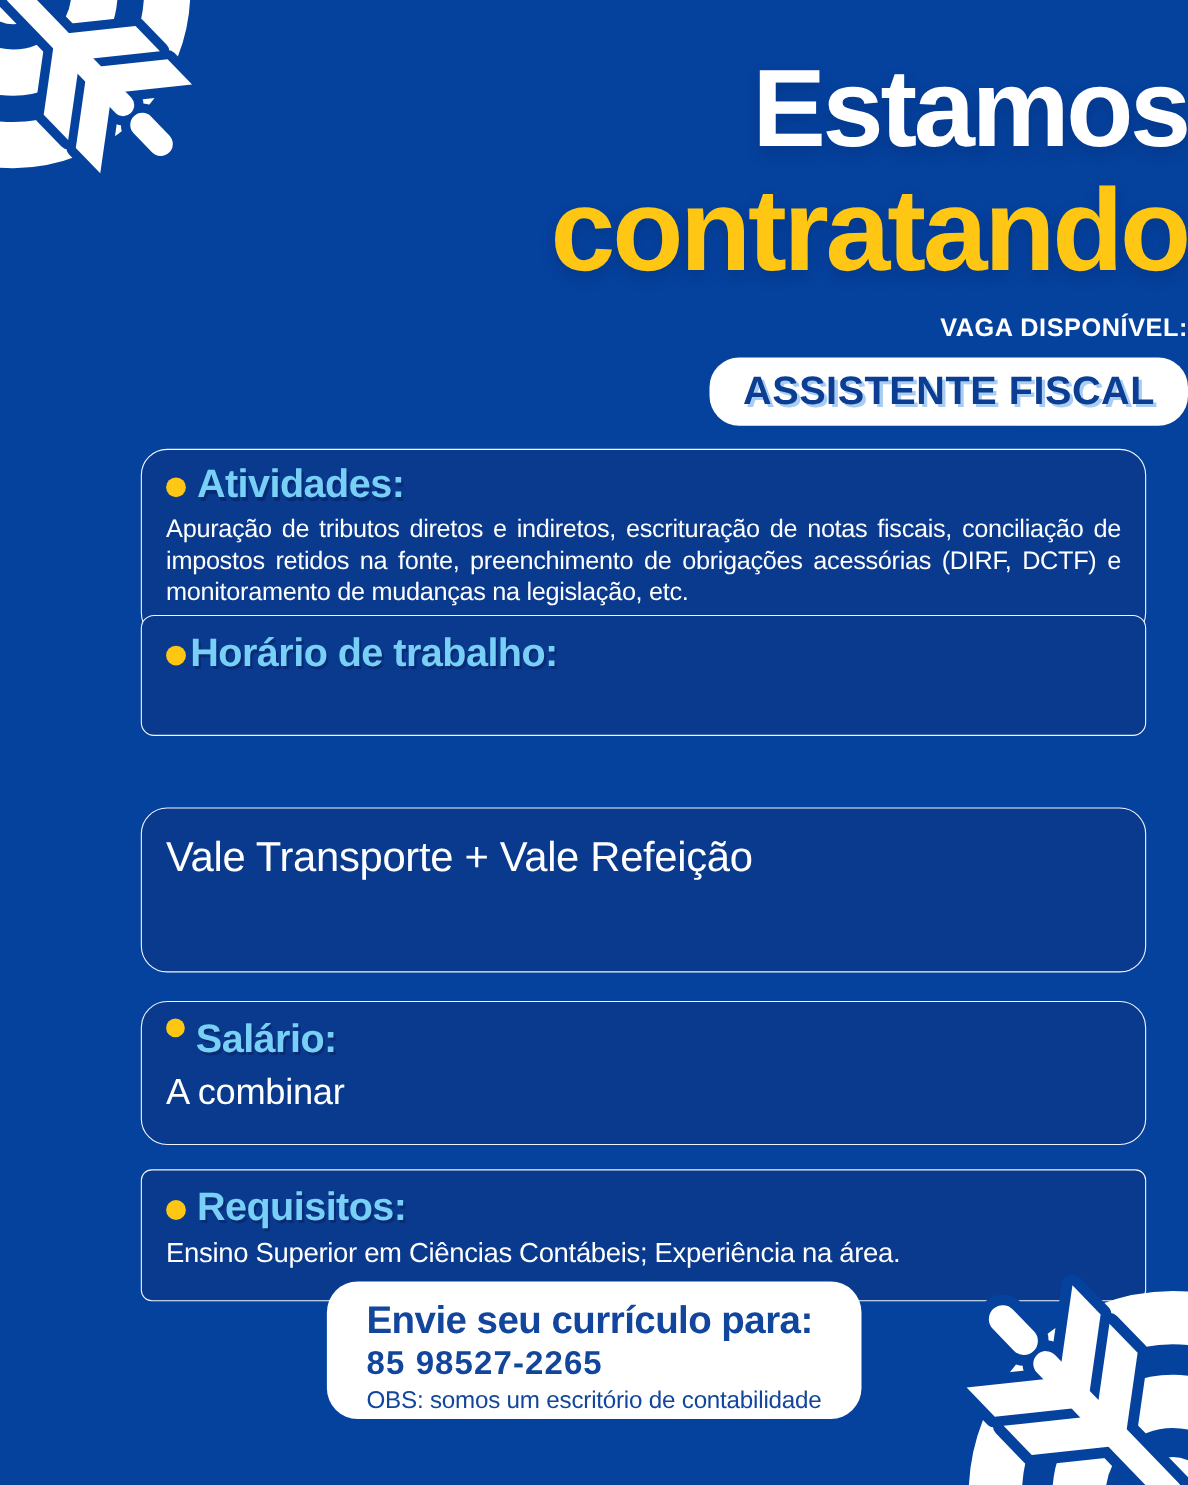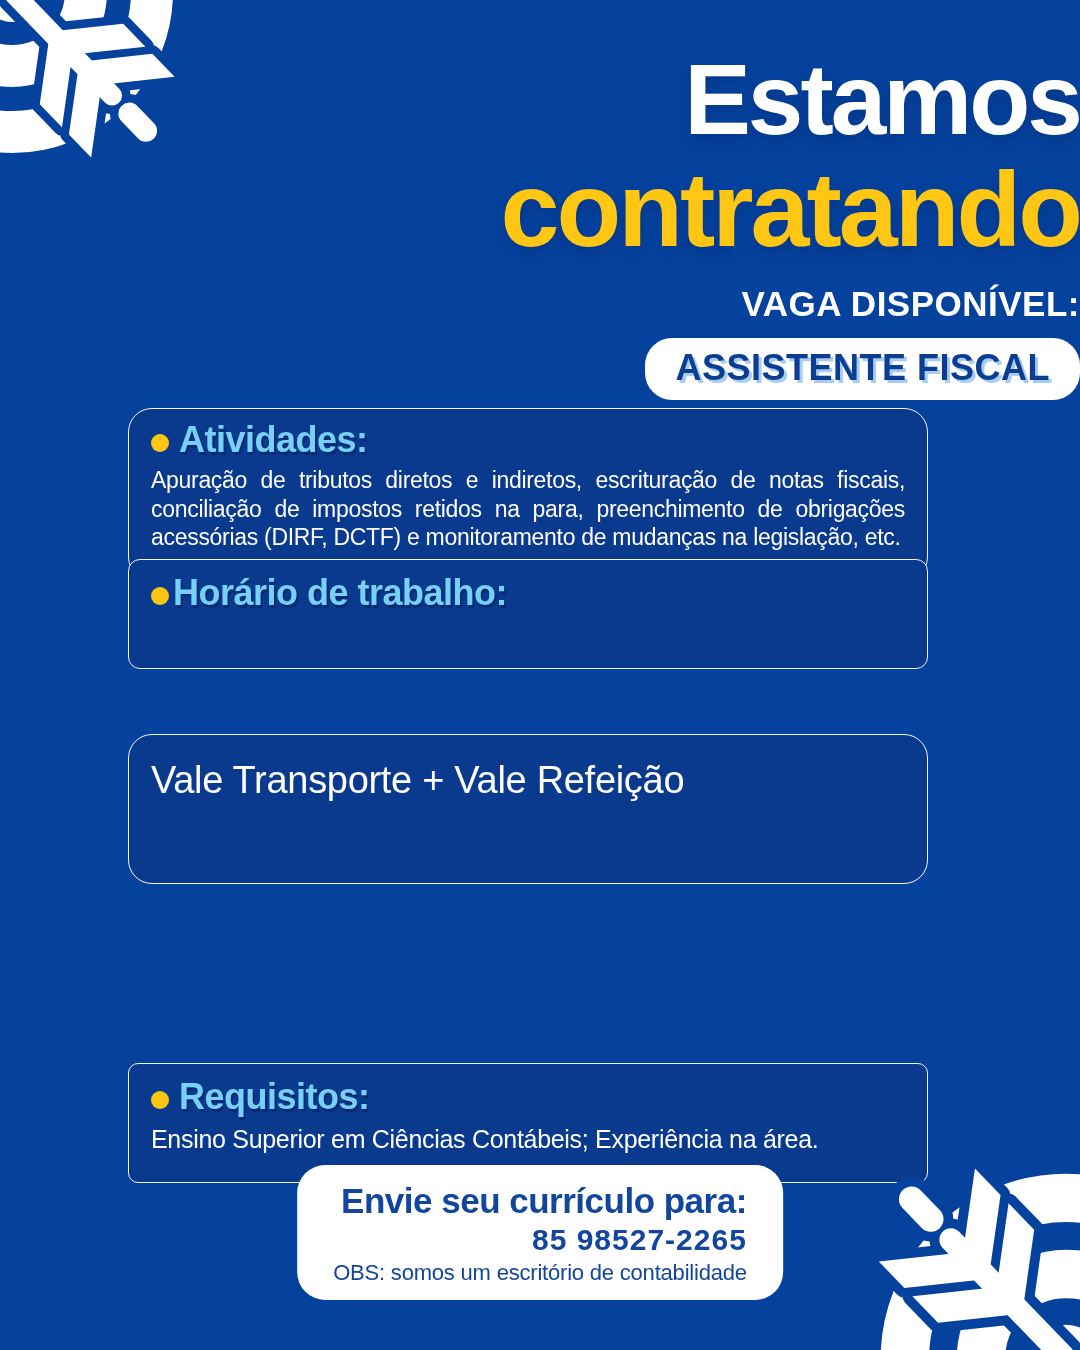--- a/index.html
+++ b/index.html
@@ -37,36 +37,36 @@
     letter-spacing:-3px;line-height:1.02;
     text-shadow:0 6px 14px rgba(0,20,70,.22);
   }
   .title-line2{
     font-size:106px;font-weight:800;color:var(--accent-yellow,#FFC613);
     letter-spacing:-3px;line-height:1.0;margin-top:6px;
     text-shadow:0 6px 14px rgba(0,20,70,.22);
   }
   .subtitle{
     margin-top:22px;
-    font-size:35px;font-weight:800;color:var(--white,#fff);
+    font-size:23px;font-weight:800;color:var(--white,#fff);
     letter-spacing:.5px;
   }
   .role-pill{
     display:inline-block;margin-top:14px;
     background:var(--white,#fff);
     border-radius:27px;
     padding:9px 30px 11px;
     font-size:36px;font-weight:800;color:var(--dark-blue,#0B3E93);
     letter-spacing:.5px;
     text-shadow:3px 3px 0 #A9CDF2;
   }
 
   
   .info-box{
-    position:absolute;left:128px;width:800px;
+    position:absolute;left:128px;width:914px;
     background:var(--box-fill,#093A8E);
     border:1.5px solid var(--box-border,#F2F6FC);
     border-radius:24px;
     padding:12px 22px 28px;
     color:var(--white,#fff);
   }
   .box-atividades{top:408px;min-height:155px;padding-top:10px;}
   .box-horario{top:559px;min-height:110px;border-radius:12px;}
   .box-beneficios{top:734px;min-height:150px;}
   .box-salario{top:910px;min-height:111px;}
@@ -96,22 +96,22 @@
   .body-horario{font-size:29px;margin-top:10px;}
   .body-beneficios{font-size:38px;margin-top:12px;}
   .body-salario{font-size:33px;margin-top:10px;}
   .body-requisitos{font-size:25px;margin-top:8px;}
 
   
   .contact-card{
     position:absolute;top:1165px;left:50%;transform:translateX(-50%);
     background:var(--white,#fff);
     border-radius:28px;
-    padding:16px 36px 14px;
-    text-align:right;color:#12459C;
+    padding:16px 36px 4px;
+    text-align:left;color:#12459C;
     min-width:410px;
   }
   .contact-cta{font-size:35px;font-weight:700;letter-spacing:-.5px;}
   .contact-phone{font-size:30px;font-weight:800;letter-spacing:1px;margin-top:2px;}
   .contact-note{font-size:22px;font-weight:500;margin-top:3px;letter-spacing:-.2px;}
 </style>
 </head>
 <body>
 
 <div class="poster">
@@ -146,31 +146,35 @@
     <div class="title-line1">Estamos</div>
     <div class="title-line2">contratando</div>
     <div class="subtitle">VAGA DISPONÍVEL:</div>
     <div>
       <span class="role-pill">ASSISTENTE FISCAL</span>
     </div>
   </header>
 
   <section class="info-box box-atividades">
     <h2 class="box-heading"><span class="dot"></span><span>Atividades:</span></h2>
-    <p class="box-body body-atividades">Apuração de tributos diretos e indiretos, escrituração de notas fiscais, conciliação de impostos retidos na para, preenchimento de obrigações acessórias (DIRF, DCTF) e monitoramento de mudanças na legislação, etc.</p>
+    <p class="box-body body-atividades">Apuração de tributos diretos e indiretos, escrituração de notas fiscais, conciliação de impostos retidos na fonte, preenchimento de obrigações acessórias (DIRF, DCTF) e monitoramento de mudanças na legislação, etc.</p>
   </section>
 
   <section class="info-box box-horario">
     <h2 class="box-heading"><span class="dot dot-tight"></span><span>Horário de trabalho:</span></h2>
   </section>
 
   <section class="info-box box-beneficios">
     <p class="box-body body-beneficios">Vale Transporte + Vale Refeição</p>
   </section>
 
+  <section class="info-box box-salario">
+    <h2 class="box-heading"><span class="dot dot-raised"></span><span>Salário:</span></h2>
+    <p class="box-body body-salario">A combinar</p>
+  </section>
 
   <section class="info-box box-requisitos">
     <h2 class="box-heading"><span class="dot"></span><span>Requisitos:</span></h2>
     <p class="box-body body-requisitos">Ensino Superior em Ciências Contábeis; Experiência na área.</p>
   </section>
 
   <div class="contact-card">
     <div class="contact-cta">Envie seu currículo para:</div>
     <div class="contact-phone">85 98527-2265</div>
     <div class="contact-note">OBS: somos um escritório de contabilidade</div>

